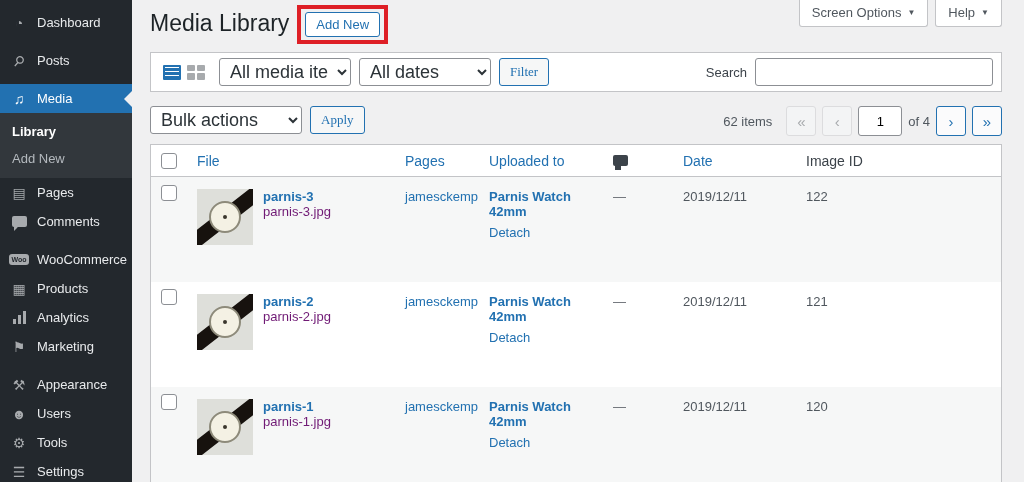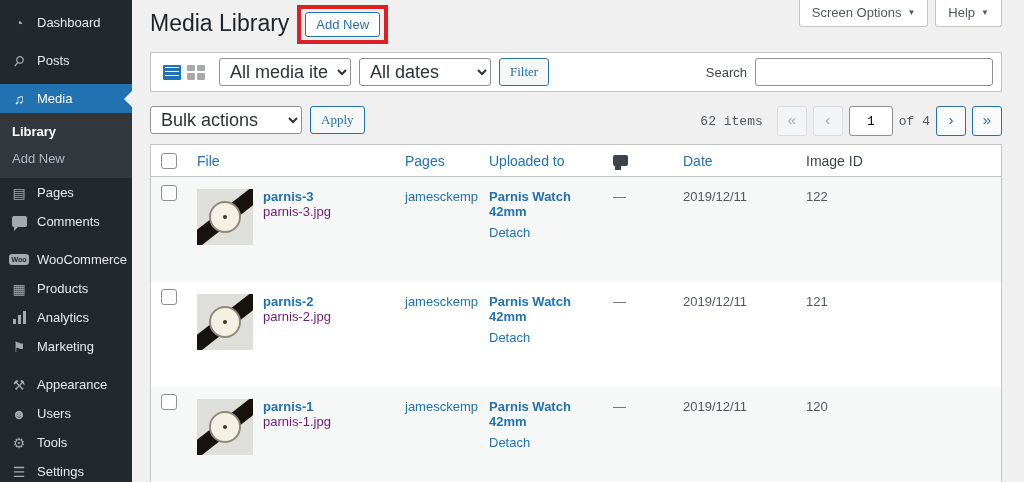--- a/index.html
+++ b/index.html
@@ -64,21 +64,21 @@
   .sel-media { width:132px; } .sel-dates { width:132px; } .sel-bulk { width:152px; }
   .btn-secondary { background:#f6f7f7; border:1px solid #2271b1; color:#2271b1; font-size:13px;
                    height:28px; padding:2px 10px; border-radius:3px; cursor:pointer; font-family:Liberation Serif, serif; }
   .search-group { margin-left:auto; display:flex; align-items:center; gap:8px; }
   .search-label { color:#3c434a; }
   .search-input { width:238px; height:28px; border:1px solid #8c8f94; border-radius:3px;
                   font-family:inherit; font-size:13px; padding:0 6px; background:#fff; }
 
   .bulk-row { margin-top:14px; display:flex; align-items:flex-start; height:30px; }
   .bulk-row .btn-secondary { margin-left:8px; }
-  .pagination { margin-left:auto; display:flex; align-items:center; gap:6px; color:#50575e;font-family:Liberation Mono, monospace; }
+  .pagination { margin-left:auto; display:flex; align-items:center; gap:6px; color:#50575e; }
   .pag-count { margin-right:8px; }
   .page-btn { width:30px; height:30px; display:flex; align-items:center; justify-content:center;
               border-radius:3px; font-size:15px; cursor:pointer; }
   .page-btn.disabled { background:#f3f4f5; border:1px solid #dcdcde; color:#a7aaad; cursor:default; }
   .page-btn.active { background:#fbfbfc; border:1px solid #2271b1; color:#2271b1; }
   .page-input { width:44px; height:30px; text-align:center; border:1px solid #8c8f94; border-radius:3px;
                 font-family:inherit; font-size:13px; background:#fff; }
 
   
   .table-wrap { margin-top:8px; background:#fff; border:1px solid #c3c4c7; }

